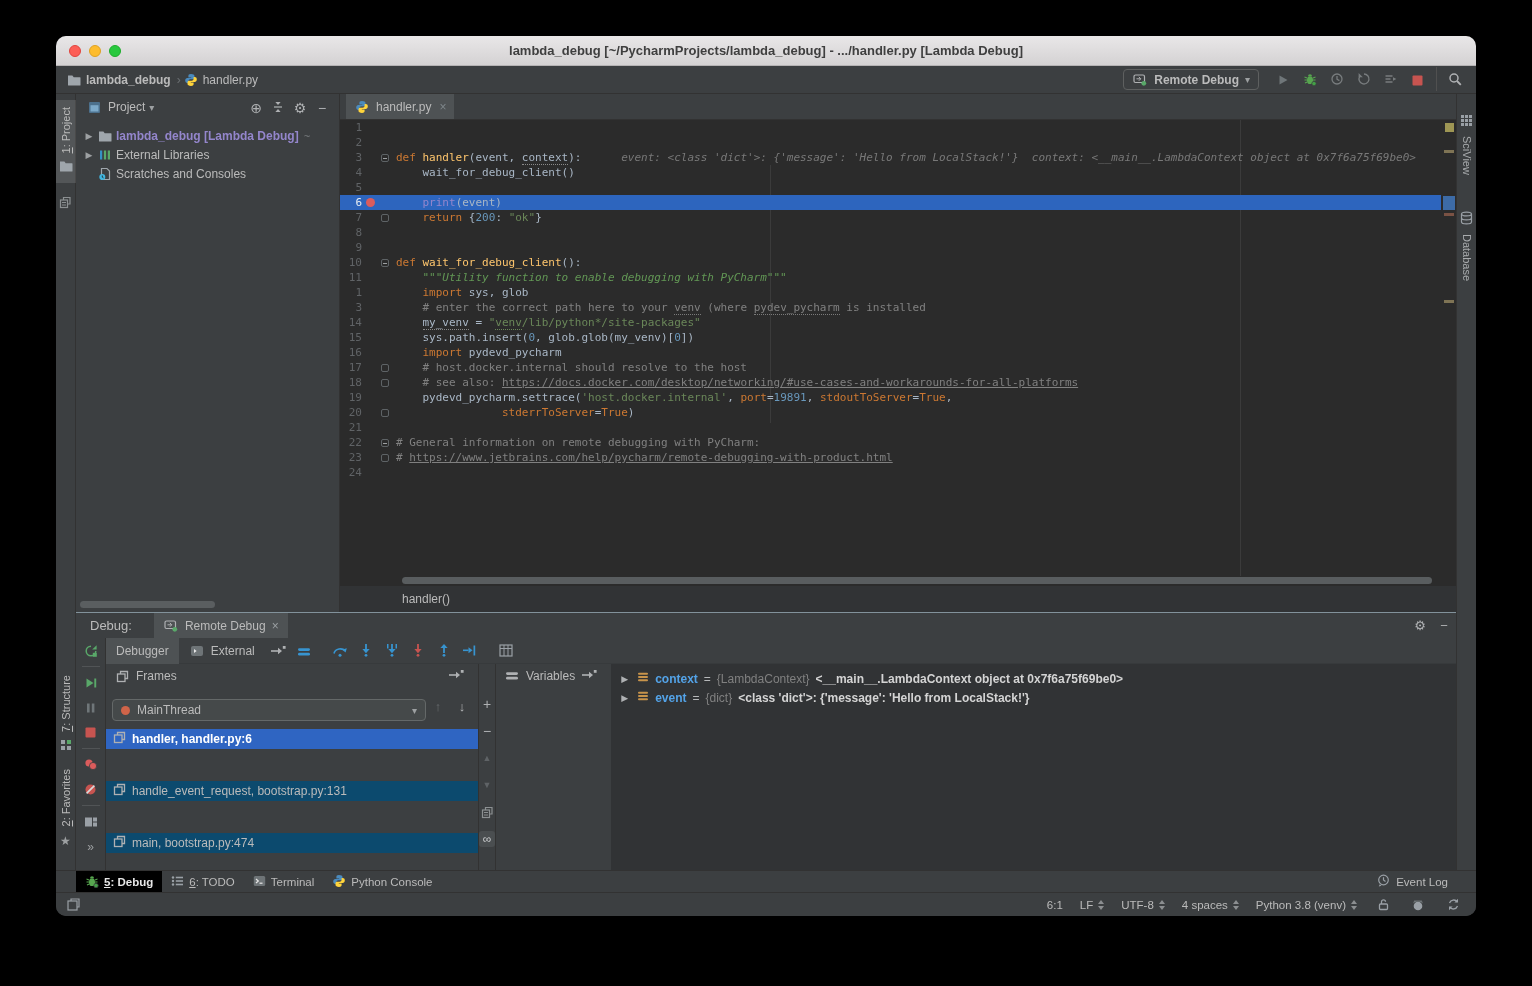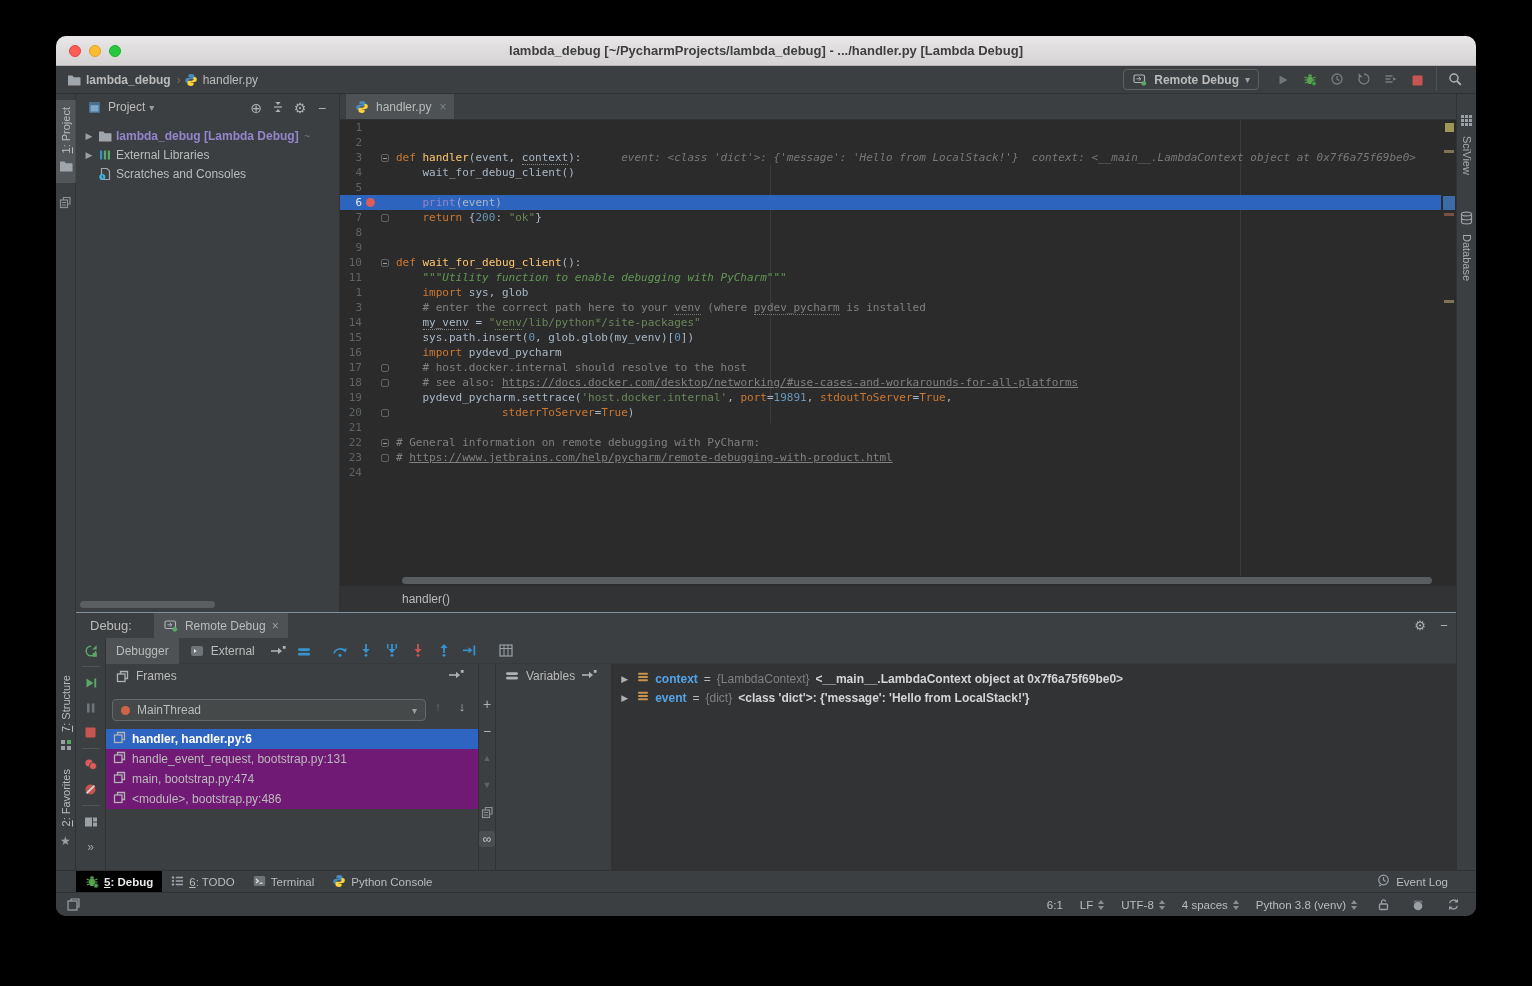--- a/index.html
+++ b/index.html
@@ -134,21 +134,21 @@
   .combo { flex:1; height:22px; background:#45494A; border:1px solid #646868;
            border-radius:4px; display:flex; align-items:center; gap:7px; padding:0 8px; }
   .tdot { width:9px; height:9px; border-radius:50%; background:#D06449; }
   .combo .lbl { font-size:12px; color:#BBBBBB; flex:1; }
   .combo .car { color:#9DA0A2; font-size:10px; }
   .cararr { width:24px; text-align:center; font-size:13px; }
   .up { color:#6A6E71; } .dn { color:#B6B8BA; }
   .flist .frow { height:20px; display:flex; align-items:center; gap:6px; padding-left:7px;
                  font-size:12px; color:#BBBBBB; white-space:nowrap; }
   .frow.selected { background:#2F65C2; color:#FFFFFF; font-weight:700; }
-  .frow.library { background:#701a75; }
+  .frow.library { background:#0c4a6e;margin-top:32px; }
   .watchbar { width:18px; flex:none; background:#3C3F41; border-left:1px solid #323232;
               border-right:1px solid #323232; display:flex; flex-direction:column;
               align-items:center; padding-top:32px; gap:11px; }
   .wbtn { width:16px; height:16px; display:flex; align-items:center; justify-content:center;
           color:#AFB1B3; font-size:13px; }
   .wbtn.dis { color:#5F6366; }
   .wbtn.on { background:#4A4E50; border-radius:3px; color:#C6C8CA; }
   .vars { flex:1; display:flex; min-width:0; }
   .varbody { flex:1; background:#313335; padding-top:5px; }
   .vrow { height:19px; display:flex; align-items:center; gap:6px; padding-left:10px;

